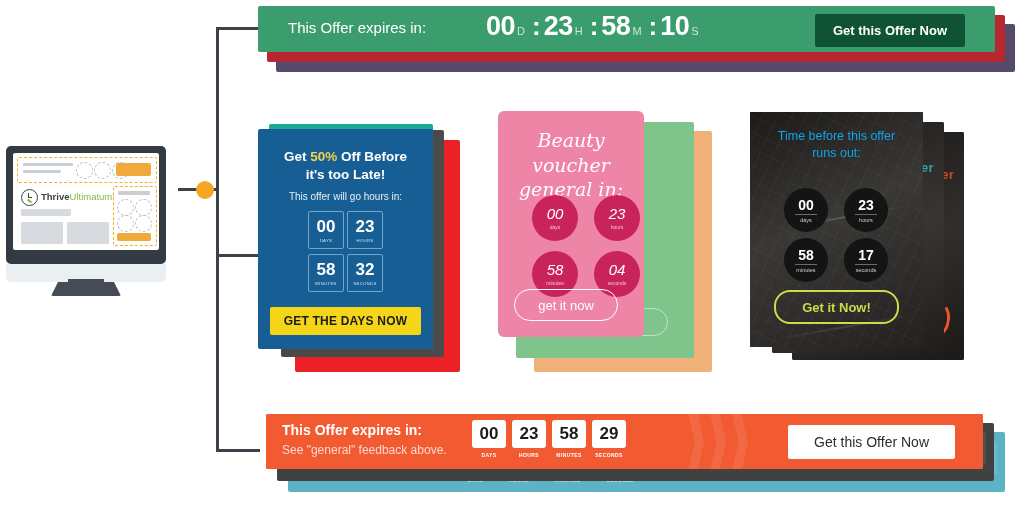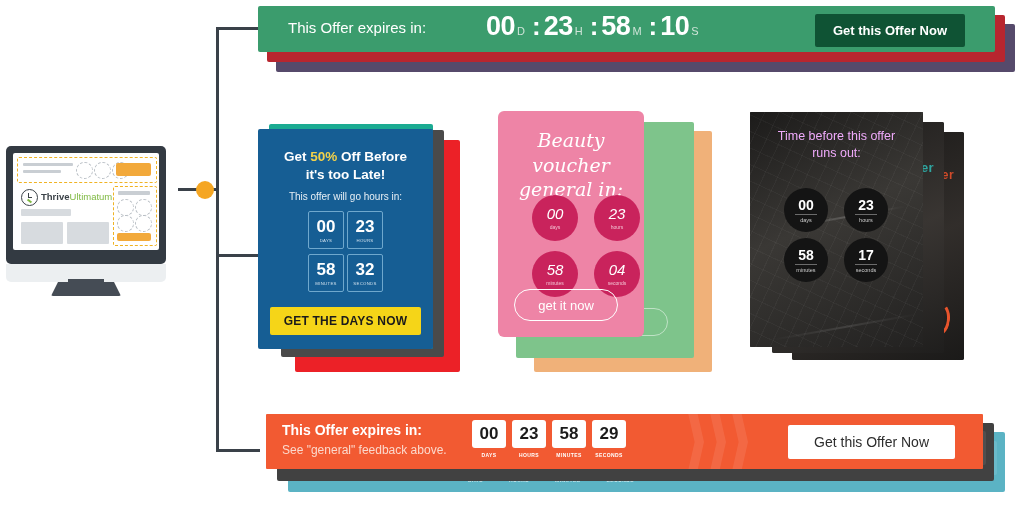--- a/index.html
+++ b/index.html
@@ -98,21 +98,21 @@
   .darkcard{position:absolute;left:750px;top:112px;width:173px;height:235px;
             background:#2a2927;border-radius:1px;overflow:hidden;}
   .dk-tex{position:absolute;inset:0;
           background:
             repeating-linear-gradient(115deg, rgba(255,255,255,.035) 0 1px, rgba(0,0,0,0) 1px 13px),
             repeating-linear-gradient(25deg, rgba(255,255,255,.03) 0 1px, rgba(0,0,0,0) 1px 15px),
             linear-gradient(155deg,#1c1b1a 0%,#3a3835 45%,#232221 100%);}
   .dk-streak{position:absolute;background:linear-gradient(90deg,rgba(255,255,255,0),rgba(255,255,255,.18),rgba(255,255,255,0));
              height:2px;transform:rotate(-10deg);}
   .dk-head{position:absolute;left:6px;right:6px;top:16px;text-align:center;
-           font-size:12.5px;color:#f0abfc;line-height:1.35;font-weight:500;}
+           font-size:12.5px;color:#0ea5e9;line-height:1.35;font-weight:500;}
   .dk-grid{position:absolute;left:34px;top:76px;display:grid;
            grid-template-columns:repeat(2,44px);grid-gap:6px 16px;}
   .dk-cell{width:44px;height:44px;border-radius:50%;background:#141414;
            display:flex;flex-direction:column;align-items:center;justify-content:center;}
   .dk-n{font-size:14px;font-weight:bold;color:#ffffff;line-height:1;}
   .dk-rule{width:22px;height:1px;background:#6b6b6b;margin:2px 0;}
   .dk-u{font-size:5.5px;color:#cfcfcf;}
   .dk-cta{position:absolute;left:24px;right:24px;top:178px;height:30px;
           border:2px solid #c9dc4b;border-radius:16px;color:#c9dc4b;
           font-size:13px;font-weight:bold;display:flex;align-items:center;justify-content:center;}
@@ -308,20 +308,21 @@
           <div class="dk-n">58</div>
           <div class="dk-rule"></div>
           <div class="dk-u">minutes</div>
         </div>
         <div class="dk-cell">
           <div class="dk-n">17</div>
           <div class="dk-rule"></div>
           <div class="dk-u">seconds</div>
         </div>
       </div>
+      <div class="dk-cta">Get it Now!</div>
     </div>
   </div>
 
   <div class="stack">
     <div class="layer" style="left:288px;top:432px;width:717px;height:60px;background:#5bb3c4;overflow:hidden;">
       <div style="position:absolute;left:180px;top:45px;display:flex;gap:26px;">
         <span class="ghost-u" style="position:static;color:#ffffff;opacity:.7;">DAYS</span>
         <span class="ghost-u" style="position:static;color:#ffffff;opacity:.7;">HOURS</span>
         <span class="ghost-u" style="position:static;color:#ffffff;opacity:.7;">MINUTES</span>
         <span class="ghost-u" style="position:static;color:#ffffff;opacity:.7;">SECONDS</span>

